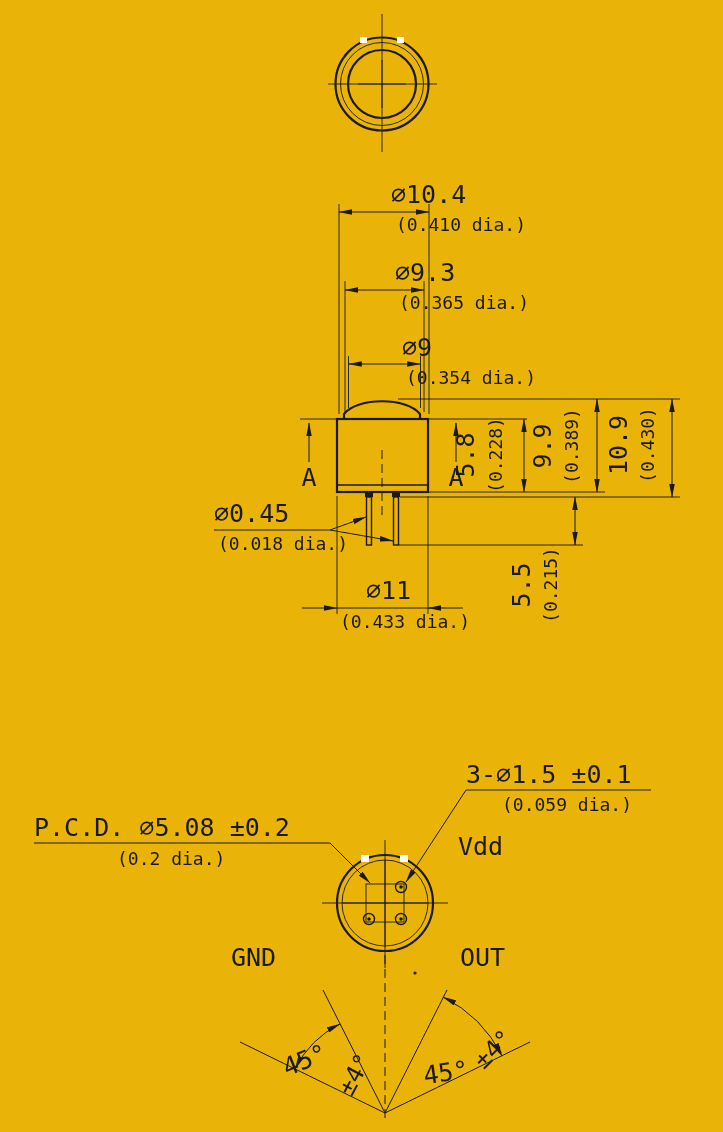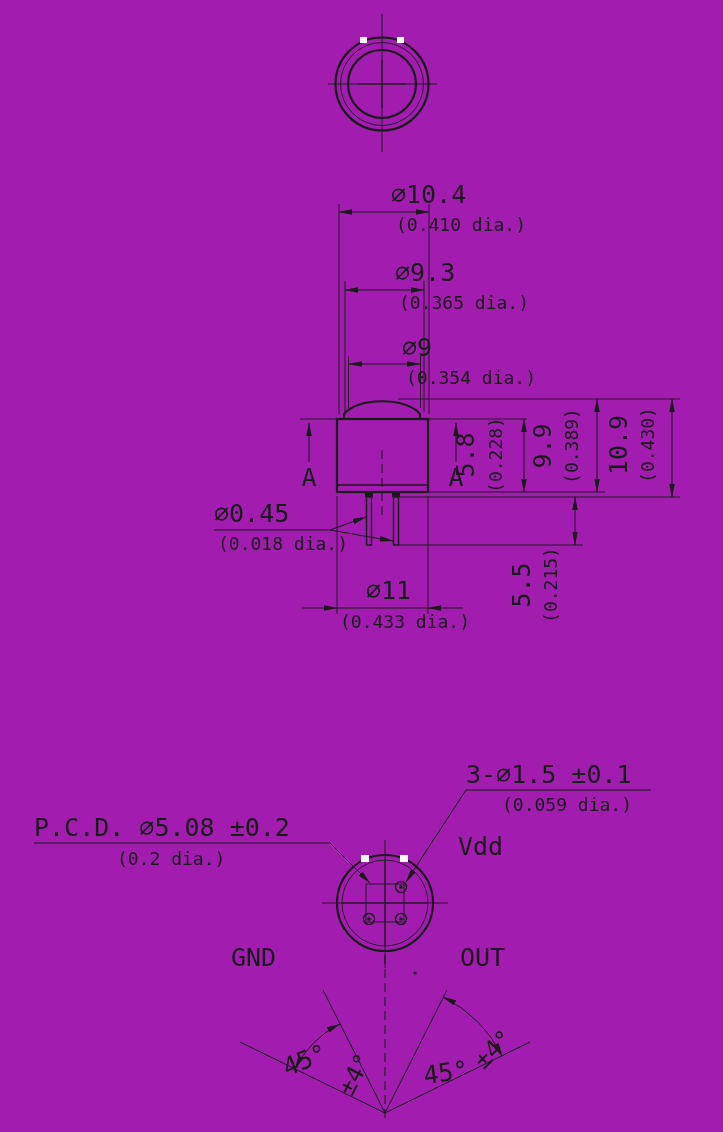--- a/index.html
+++ b/index.html
@@ -1,16 +1,16 @@
 <!DOCTYPE html>
 <html><head>
 <meta charset="utf-8">
 <style>
   html,body{margin:0;padding:0;background:#ffffff;}
-  .page{width:723px;height:1132px;position:relative;background:#a21caf;overflow:hidden;}
+  .page{width:723px;height:1132px;position:relative;background:#eab308;overflow:hidden;}
   svg{display:block;}
   .ln{stroke:#1a1a1a;stroke-width:1;fill:none;}
   .thin{stroke:#1a1a1a;stroke-width:0.9;fill:none;}
   .thick{stroke:#1a1a1a;stroke-width:2.2;fill:none;}
   .mid{stroke:#1a1a1a;stroke-width:1.4;fill:none;}
   .dash{stroke:#1a1a1a;stroke-width:1;fill:none;stroke-dasharray:9 5;}
   .dimtxt{font-family:"DejaVu Sans Mono","DejaVu Sans",monospace;font-size:25px;fill:#1a1a1a;}
   .partxt{font-family:"DejaVu Sans Mono","DejaVu Sans",monospace;font-size:18px;fill:#1a1a1a;}
   .angtxt{font-family:"DejaVu Sans Mono","DejaVu Sans",monospace;font-size:24px;fill:#1a1a1a;}
   .fillblk{fill:#1a1a1a;stroke:none;}

